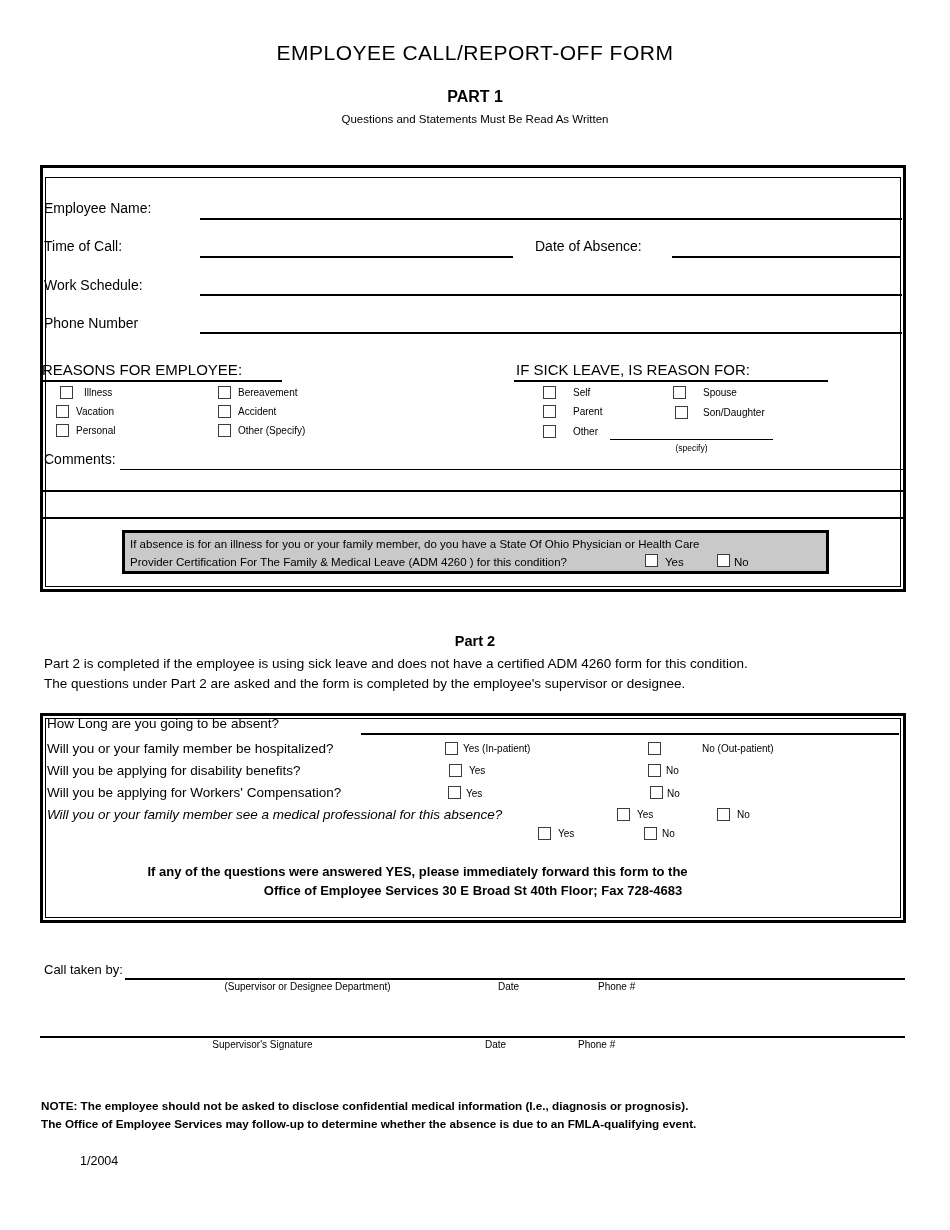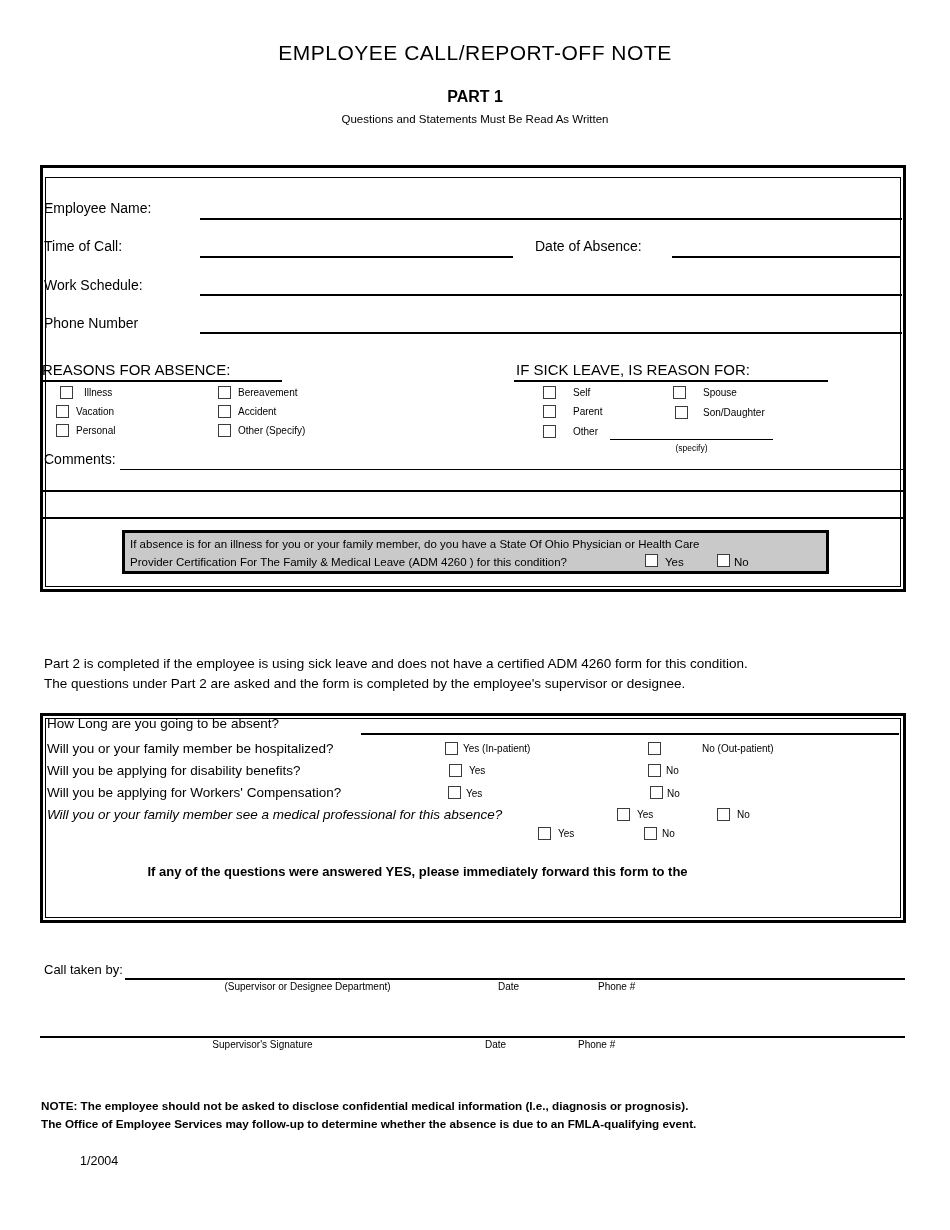--- a/index.html
+++ b/index.html
@@ -28,21 +28,21 @@
            background:#c9c9c9;border:3px solid #000;box-sizing:border-box;}
   .graybox .gl{position:absolute;font-size:11.5px;white-space:nowrap;}
   .bold{font-weight:bold;}
   .note{position:absolute;font-size:11.7px;font-weight:bold;white-space:nowrap;}
 </style>
 </head>
 <body>
 
 <div id="page">
 
-  <div class="title">EMPLOYEE CALL/REPORT-OFF NOTE</div>
+  <div class="title">EMPLOYEE CALL/REPORT-OFF FORM</div>
   <div class="p1head">PART 1</div>
   <div class="p1sub">Questions and Statements Must Be Read As Written</div>
 
   <div class="dbox" style="left:40px;top:165px;width:860px;height:421px;">
     <div class="inner" style="left:2px;right:2px;top:9px;bottom:2px;"></div>
   </div>
 
   <div class="lbl" style="left:44px;top:200px;">Employee Name:</div>
   <div class="fline" style="left:200px;top:218px;width:702px;"></div>
 
@@ -50,21 +50,21 @@
   <div class="fline" style="left:200px;top:256px;width:313px;"></div>
   <div class="lbl" style="left:535px;top:238px;">Date of Absence:</div>
   <div class="fline" style="left:672px;top:256px;width:228px;"></div>
 
   <div class="lbl" style="left:44px;top:277px;">Work Schedule:</div>
   <div class="fline" style="left:200px;top:294px;width:702px;"></div>
 
   <div class="lbl" style="left:44px;top:315px;">Phone Number</div>
   <div class="fline" style="left:200px;top:332px;width:702px;"></div>
 
-  <div class="sechead" style="left:42px;top:361px;">REASONS FOR ABSENCE:</div>
+  <div class="sechead" style="left:42px;top:361px;">REASONS FOR EMPLOYEE:</div>
   <div class="fline" style="left:40px;top:380px;width:242px;"></div>
 
   <span class="cb" style="left:60px;top:386px;"></span>
   <span class="cbl" style="left:84px;top:387px;">Illness</span>
   <span class="cb" style="left:56px;top:405px;"></span>
   <span class="cbl" style="left:76px;top:406px;">Vacation</span>
   <span class="cb" style="left:56px;top:424px;"></span>
   <span class="cbl" style="left:76px;top:425px;">Personal</span>
 
   <span class="cb" style="left:218px;top:386px;"></span>
@@ -99,20 +99,21 @@
 
   <div class="graybox">
     <div class="gl" style="left:5px;top:5px;">If absence is for an illness for you or your family member, do you have a State Of Ohio Physician or Health Care</div>
     <div class="gl" style="left:5px;top:23px;">Provider Certification For The Family &amp; Medical Leave (ADM 4260 ) for this condition?</div>
     <span class="cb" style="left:520px;top:21px;"></span>
     <span class="gl" style="left:540px;top:23px;">Yes</span>
     <span class="cb" style="left:592px;top:21px;"></span>
     <span class="gl" style="left:609px;top:23px;">No</span>
   </div>
 
+  <div class="p1head" style="top:633px;font-size:14.5px;">Part 2</div>
   <div class="q" style="left:44px;top:656px;">Part 2 is completed if the employee is using sick leave and does not have a certified ADM 4260 form for this condition.</div>
   <div class="q" style="left:44px;top:676px;">The questions under Part 2 are asked and the form is completed by the employee's supervisor or designee.</div>
 
   <div class="dbox" style="left:40px;top:713px;width:860px;height:204px;">
     <div class="inner" style="left:2px;right:2px;top:2px;bottom:2px;"></div>
   </div>
 
   <div class="q" style="left:47px;top:716px;">How Long are you going to be absent?</div>
   <div class="fline" style="left:361px;top:733px;width:538px;"></div>
 
@@ -139,20 +140,21 @@
   <span class="cbl" style="left:637px;top:809px;">Yes</span>
   <span class="cb" style="left:717px;top:808px;"></span>
   <span class="cbl" style="left:737px;top:809px;">No</span>
 
   <span class="cb" style="left:538px;top:827px;"></span>
   <span class="cbl" style="left:558px;top:828px;">Yes</span>
   <span class="cb" style="left:644px;top:827px;"></span>
   <span class="cbl" style="left:662px;top:828px;">No</span>
 
   <div class="q bold center" style="left:40px;top:864px;width:755px;white-space:normal;font-size:13px;">If any of the questions were answered YES, please immediately forward this form to the</div>
+  <div class="q bold center" style="left:40px;top:883px;width:866px;white-space:normal;font-size:13px;">Office of Employee Services 30 E Broad St 40th Floor; Fax 728-4683</div>
 
   <div class="q" style="left:44px;top:962px;font-size:13px;">Call taken by:</div>
   <div class="fline" style="left:125px;top:978px;width:780px;"></div>
   <div class="cbl center" style="left:180px;top:981px;width:255px;">(Supervisor or Designee Department)</div>
   <div class="cbl" style="left:498px;top:981px;">Date</div>
   <div class="cbl" style="left:598px;top:981px;">Phone #</div>
 
   <div class="fline" style="left:40px;top:1036px;width:865px;"></div>
   <div class="cbl center" style="left:175px;top:1039px;width:175px;">Supervisor's Signature</div>
   <div class="cbl" style="left:485px;top:1039px;">Date</div>

